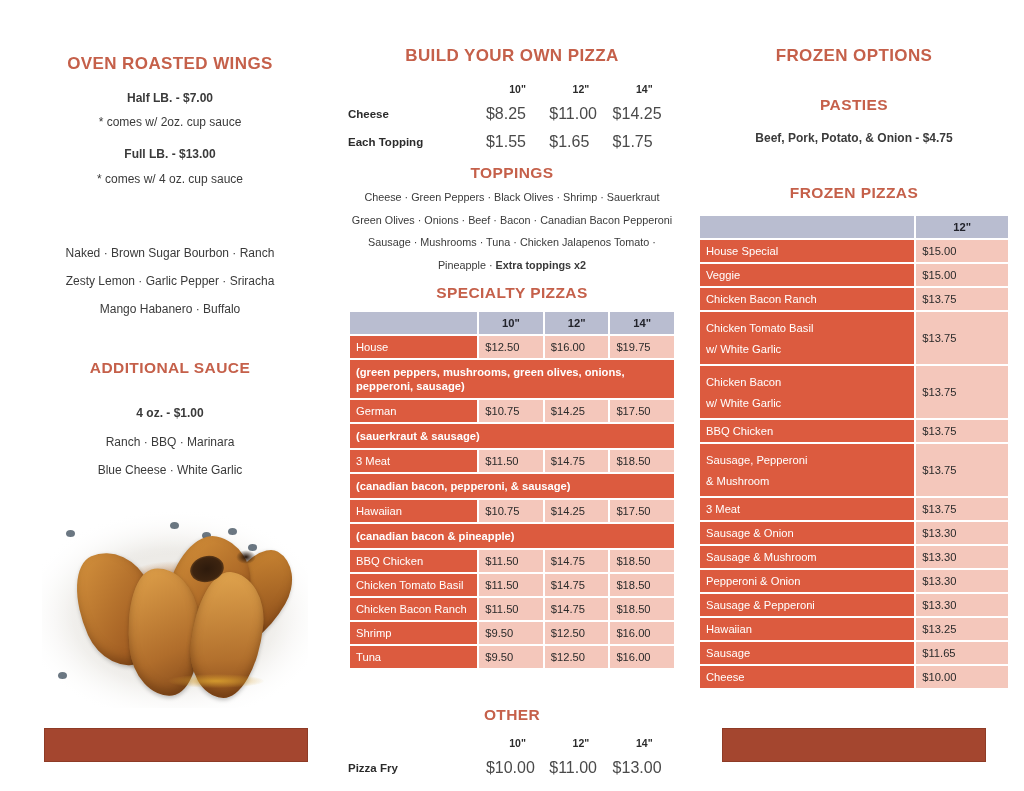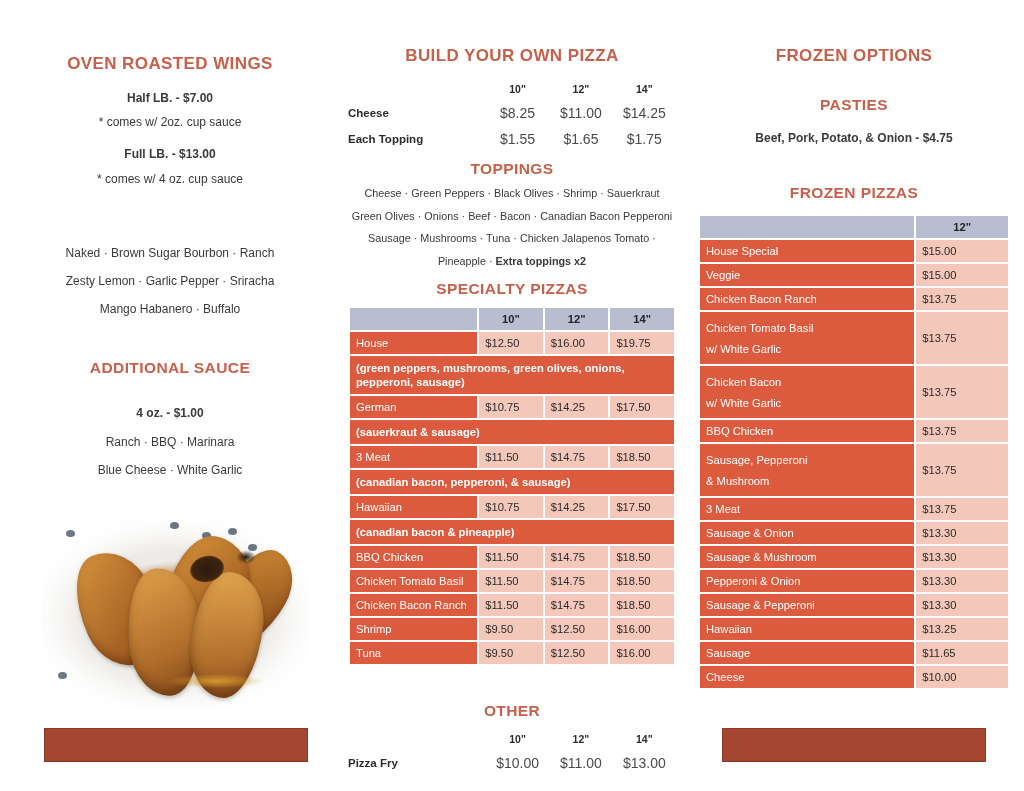--- a/index.html
+++ b/index.html
@@ -111,21 +111,21 @@
   .bar-right { left: 722px; top: 728px; width: 262px; }
 
   
   .price-grid {
     width: 100%;
     border-collapse: collapse;
     font-size: 11px;
   }
   .price-grid td { padding: 5px 0; }
   .pg-label { font-weight: bold; font-size: 11.5px; color: #2b2b2b; width: 42%; padding-left: 12px; }
-  .pg-num   { text-align: center; color: #4a4a4a; font-size: 14px; width: 19.3%; }
+  .pg-num   { text-align: left; color: #4a4a4a; font-size: 16px; width: 19.3%; }
   .pg-size  { text-align: center; font-weight: bold; font-size: 10.5px; color: #2b2b2b; }
 
   
   .menu-table {
     width: 100%;
     border-collapse: separate;
     border-spacing: 2px;
     table-layout: fixed;
   }
   .menu-table td {

